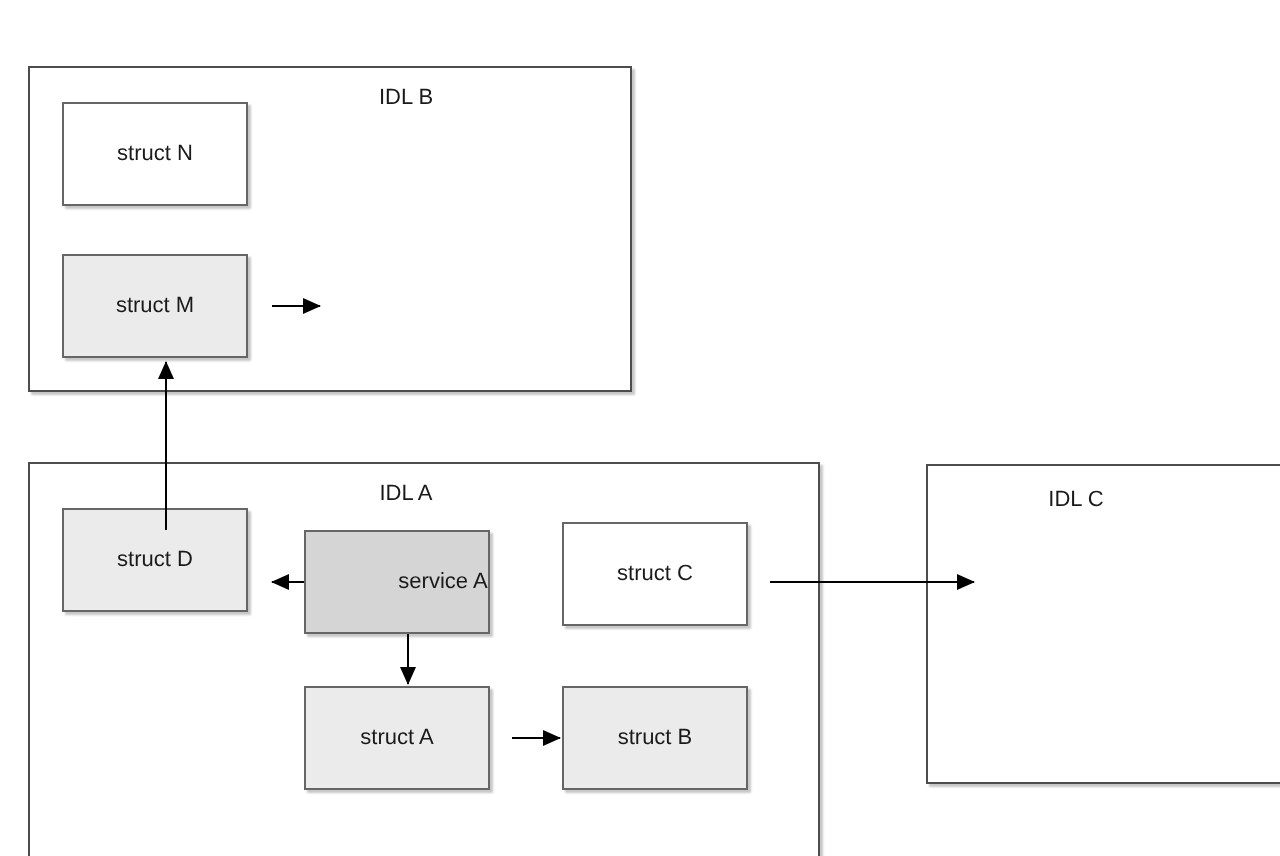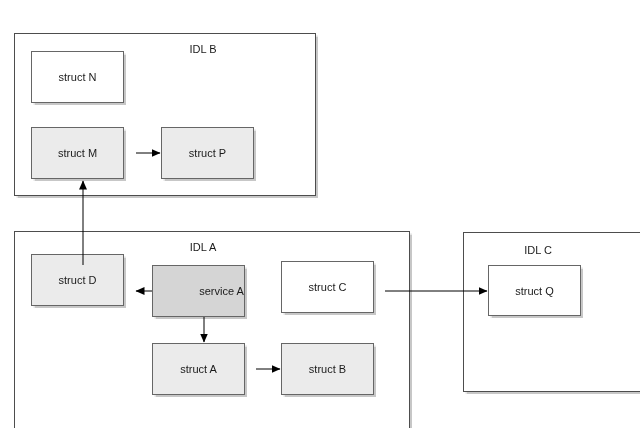--- a/index.html
+++ b/index.html
@@ -67,44 +67,38 @@
   <div class="container-box" style="left:463px; top:213px; width:182px; height:160px;">
     <span class="container-label" style="left:74px; top:11px;">IDL C</span>
   </div>
 
   <div class="node fill-white" style="left:31px; top:32px;">
     <span>struct N</span>
   </div>
   <div class="node fill-light" style="left:31px; top:108px;">
     <span>struct M</span>
   </div>
-  <div class="node fill-light" style="left:161px; top:108px;">
-    <span>struct P</span>
-  </div>
 
   <div class="node fill-light" style="left:31px; top:235px;">
     <span>struct D</span>
   </div>
   <div class="node fill-medium" style="left:152px; top:246px;">
     <span>service A</span>
   </div>
   <div class="node fill-white" style="left:281px; top:242px;">
     <span>struct C</span>
   </div>
 
   <div class="node fill-light" style="left:281px; top:324px;">
     <span>struct B</span>
   </div>
   <div class="node fill-light" style="left:152px; top:324px;">
     <span>struct A</span>
   </div>
 
-  <div class="node fill-white" style="left:488px; top:246px; height:51px;">
-    <span>struct Q</span>
-  </div>
 
   <svg class="edges" viewBox="0 0 640 428" xmlns="http://www.w3.org/2000/svg">
     <defs>
       <marker id="arrow" markerUnits="userSpaceOnUse" markerWidth="10" markerHeight="10" refX="8.5" refY="4" orient="auto">
         <path d="M0,0 L9,4 L0,8 Z" fill="#000000"></path>
       </marker>
     </defs>
     <line class="edge" x1="136" y1="134" x2="160" y2="134" marker-end="url(#arrow)"></line>
     <line class="edge" x1="83" y1="246" x2="83" y2="162" marker-end="url(#arrow)"></line>
     <line class="edge" x1="152" y1="272" x2="136" y2="272" marker-end="url(#arrow)"></line>

